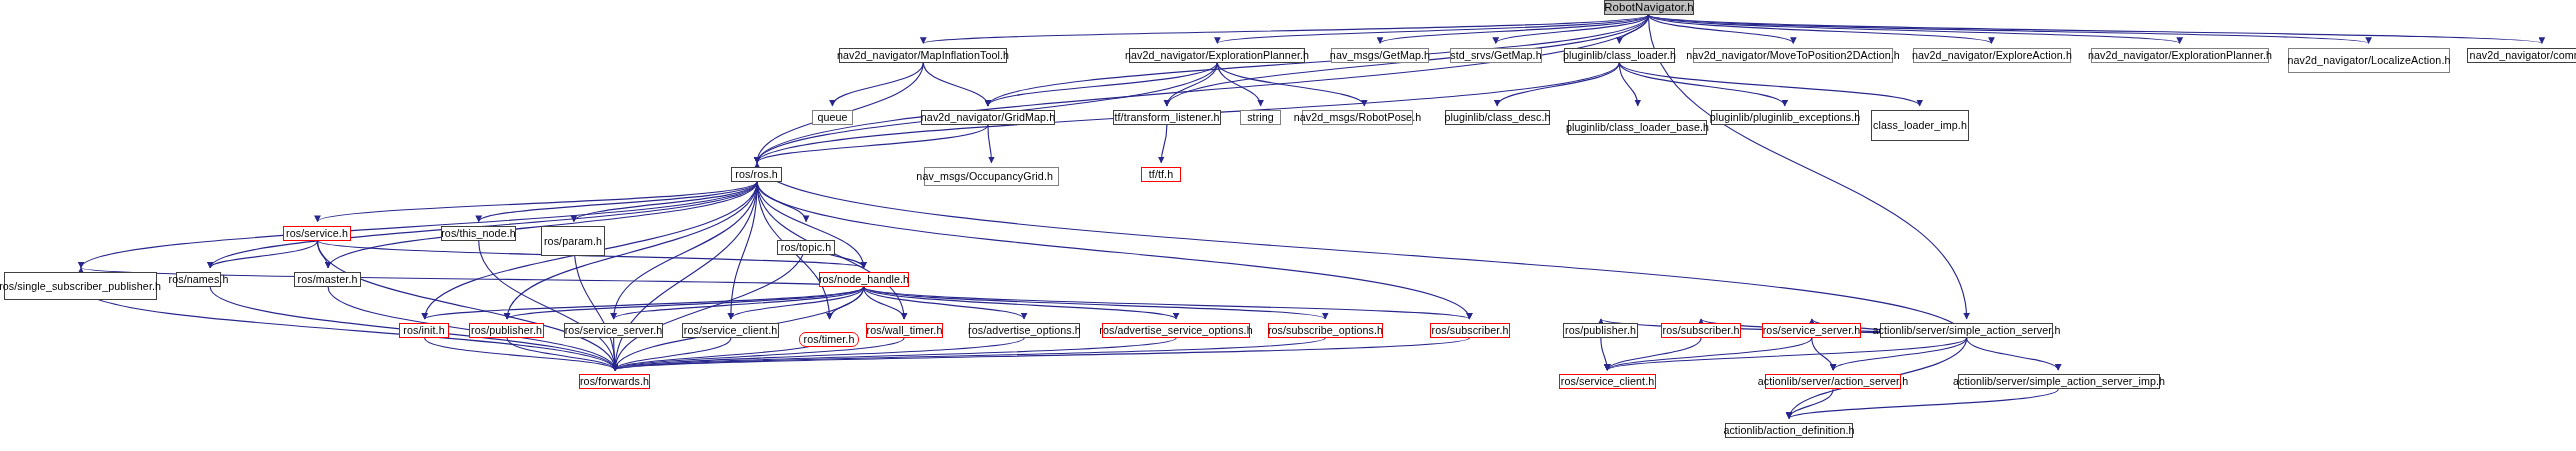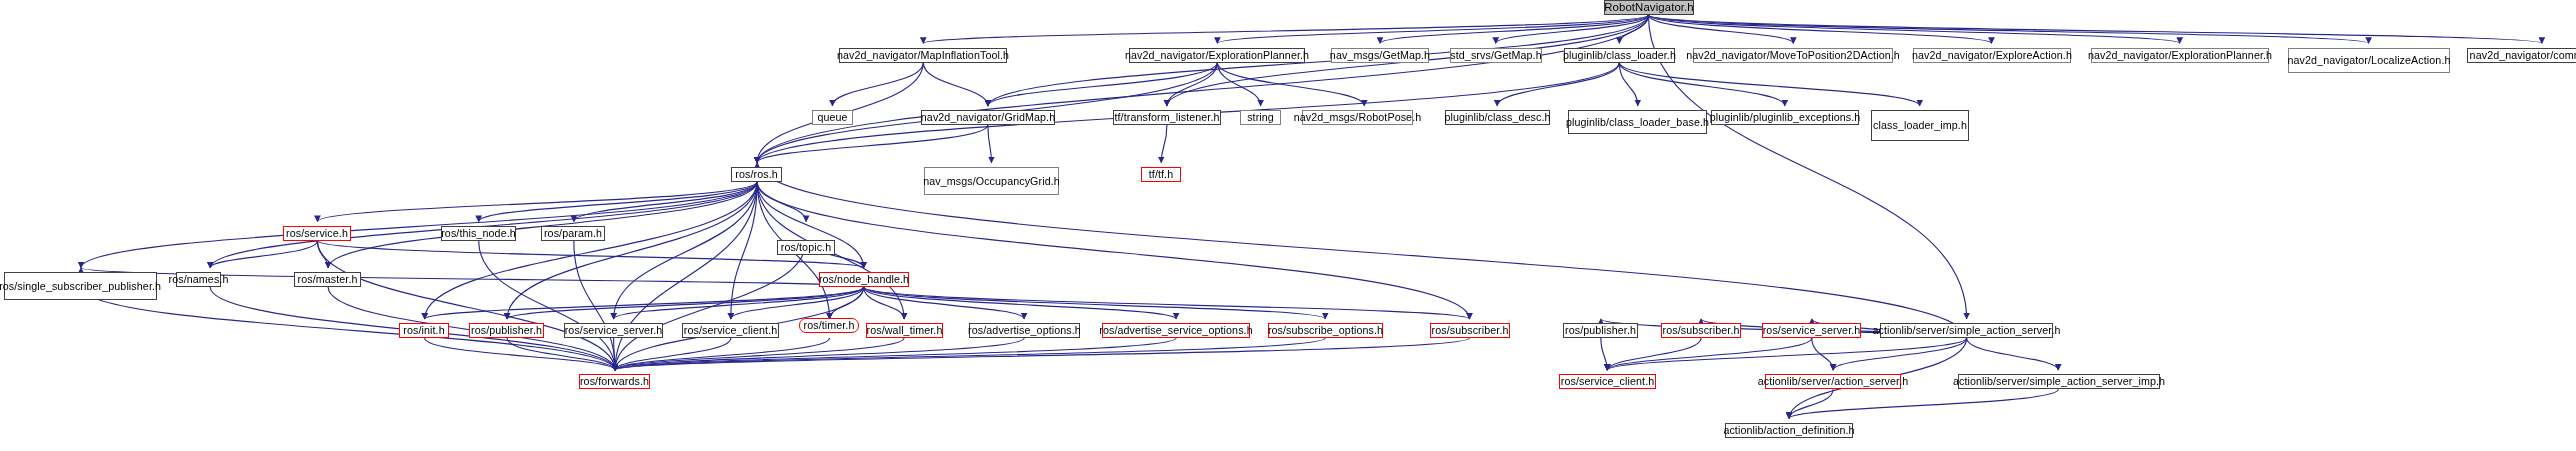--- a/index.html
+++ b/index.html
@@ -165,45 +165,45 @@
       </div>
       <div class="node plain" style="left: 1240px; top: 110px; width: 41px; height: 15px;">
         <span>string</span>
       </div>
       <div class="node plain" style="left: 1302px; top: 110px; width: 111px; height: 15px;">
         <span>nav2d_msgs/RobotPose.h</span>
       </div>
       <div class="node dark" style="left: 1445px; top: 110px; width: 105px; height: 15px;">
         <span>pluginlib/class_desc.h</span>
       </div>
-      <div class="node dark" style="left: 1568px; top: 110px; width: 139px; height: 24px;">
+      <div class="node dark" style="left: 1568px; top: 120px; width: 139px; height: 15px;">
         <span>pluginlib/class_loader_base.h</span>
       </div>
       <div class="node dark" style="left: 1711px; top: 110px; width: 148px; height: 15px;">
         <span>pluginlib/pluginlib_exceptions.h</span>
       </div>
       <div class="node dark" style="left: 1871px; top: 110px; width: 98px; height: 31px;">
         <span>class_loader_imp.h</span>
       </div>
       <div class="node dark" style="left: 731px; top: 167px; width: 51px; height: 15px;">
         <span>ros/ros.h</span>
       </div>
-      <div class="node plain" style="left: 924px; top: 167px; width: 135px; height: 28px;">
+      <div class="node plain" style="left: 924px; top: 167px; width: 135px; height: 19px; justify-content: flex-end;">
         <span>nav_msgs/OccupancyGrid.h</span>
       </div>
       <div class="node red" style="left: 1141px; top: 167px; width: 40px; height: 15px;">
         <span>tf/tf.h</span>
       </div>
       <div class="node red" style="left: 283px; top: 226px; width: 68px; height: 15px;">
         <span>ros/service.h</span>
       </div>
       <div class="node dark" style="left: 441px; top: 226px; width: 75px; height: 15px;">
         <span>ros/this_node.h</span>
       </div>
-      <div class="node dark" style="left: 541px; top: 226px; width: 64px; height: 15px;">
+      <div class="node dark" style="left: 541px; top: 226px; width: 64px; height: 30px;">
         <span>ros/param.h</span>
       </div>
       <div class="node dark" style="left: 777px; top: 240px; width: 58px; height: 15px;">
         <span>ros/topic.h</span>
       </div>
       <div class="node dark" style="left: 3.6px; top: 272px; width: 153px; height: 28px;">
         <span>ros/single_subscriber_publisher.h</span>
       </div>
       <div class="node dark" style="left: 176px; top: 272px; width: 45px; height: 15px;">
         <span>ros/names.h</span>
@@ -219,21 +219,21 @@
       </div>
       <div class="node red" style="left: 469px; top: 323px; width: 75px; height: 15px;">
         <span>ros/publisher.h</span>
       </div>
       <div class="node dark" style="left: 564px; top: 323px; width: 99px; height: 15px;">
         <span>ros/service_server.h</span>
       </div>
       <div class="node dark" style="left: 682px; top: 323px; width: 97px; height: 15px;">
         <span>ros/service_client.h</span>
       </div>
-      <div class="node red" style="left: 799px; top: 318px; width: 60px; height: 15px; border-radius: 7px;">
+      <div class="node red" style="left: 799px; top: 332px; width: 60px; height: 15px; border-radius: 7px;">
         <span>ros/timer.h</span>
       </div>
       <div class="node red" style="left: 866px; top: 323px; width: 77px; height: 15px;">
         <span>ros/wall_timer.h</span>
       </div>
       <div class="node dark" style="left: 969px; top: 323px; width: 111px; height: 15px;">
         <span>ros/advertise_options.h</span>
       </div>
       <div class="node red" style="left: 1102px; top: 323px; width: 148px; height: 15px;">
         <span>ros/advertise_service_options.h</span>

